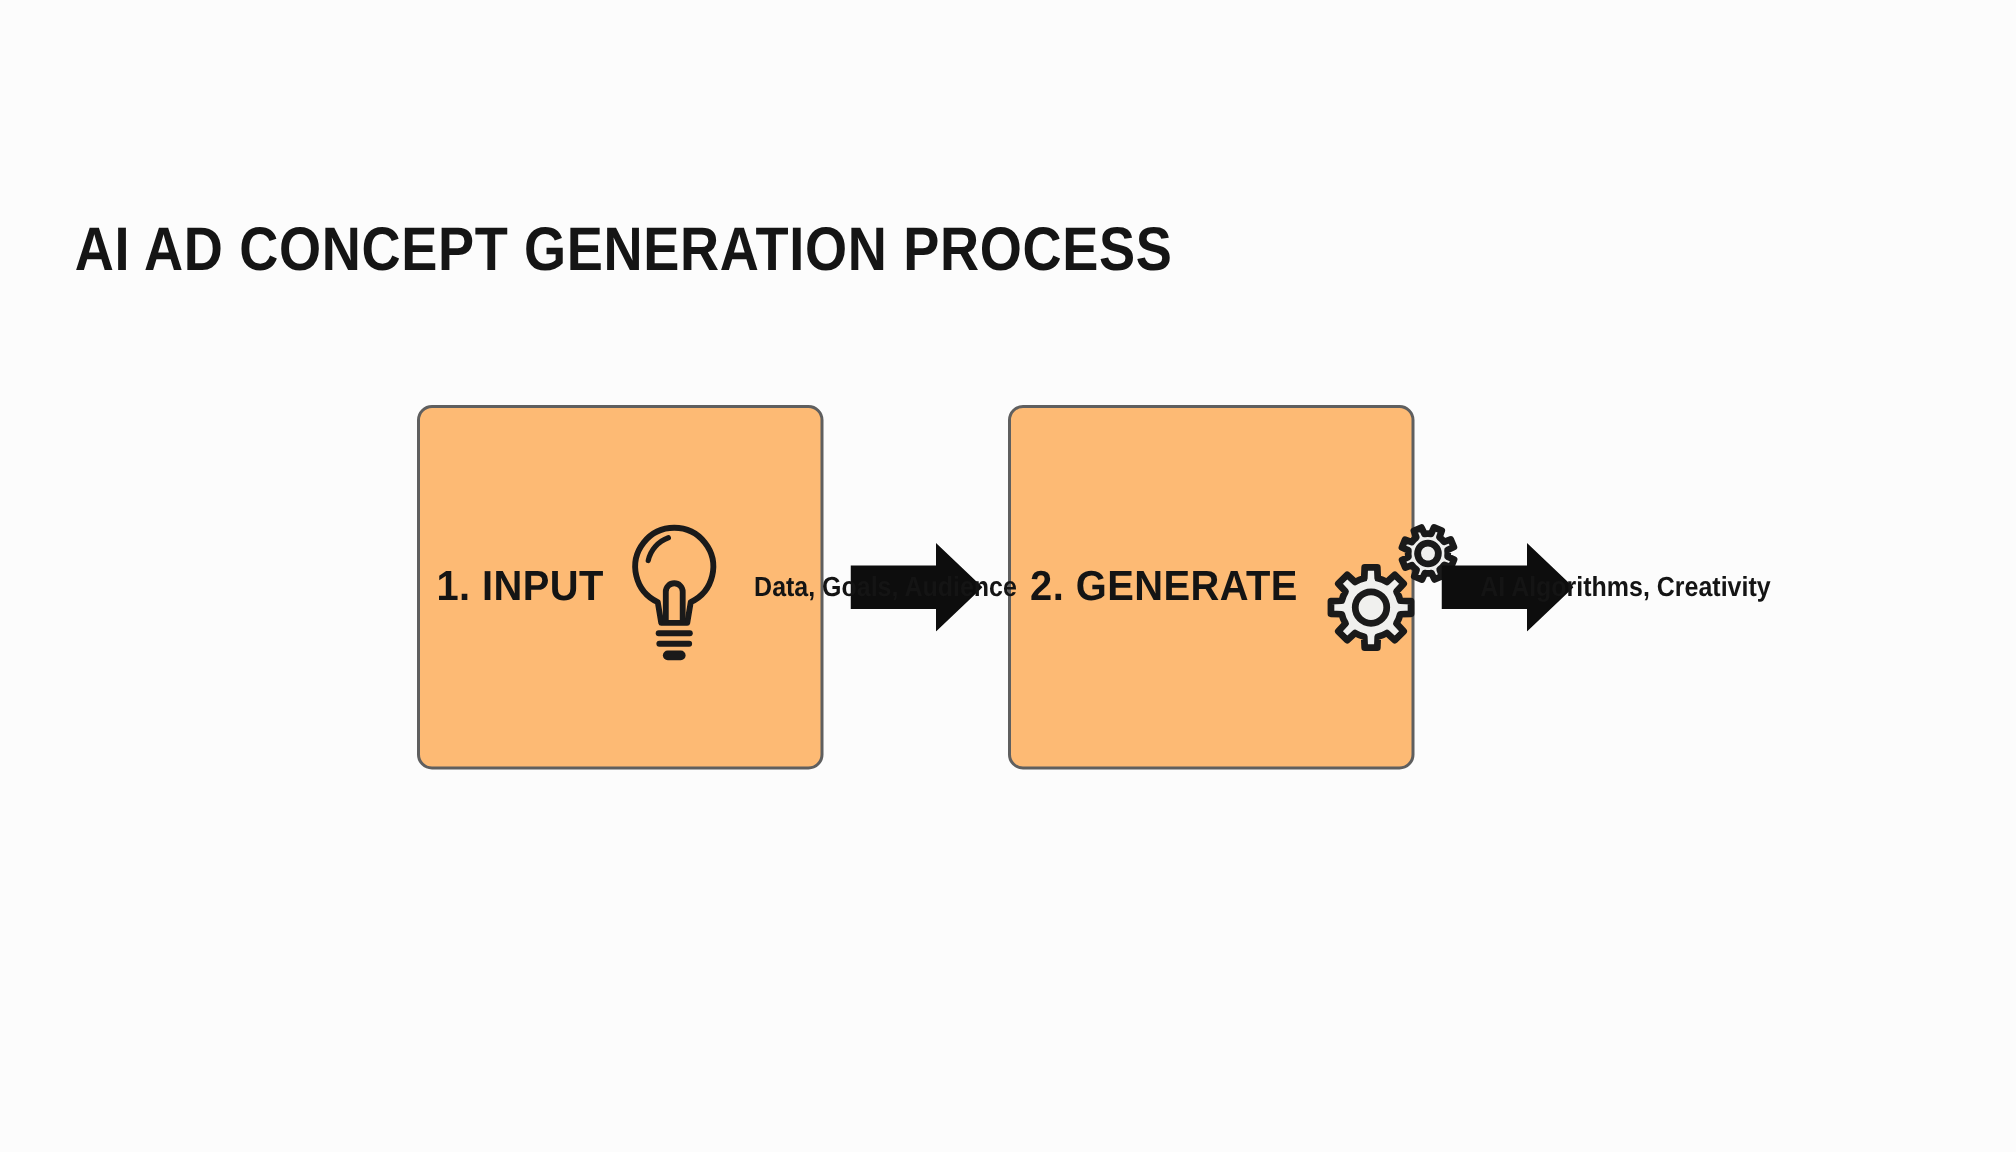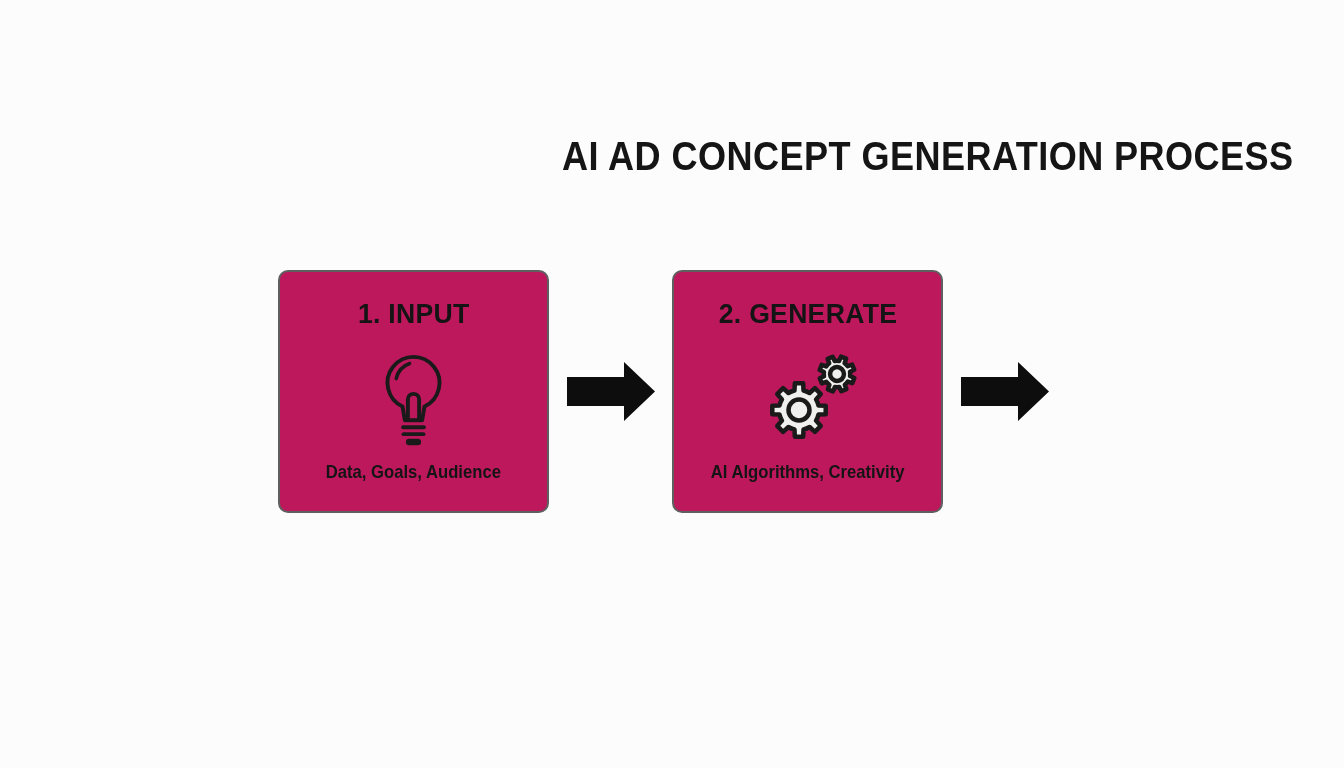--- a/index.html
+++ b/index.html
@@ -5,24 +5,24 @@
   * { margin: 0; padding: 0; box-sizing: border-box; }
   html, body { width: 1344px; height: 768px; overflow: hidden; }
   body {
     background: #fcfcfc;
     font-family: "Liberation Sans", "DejaVu Sans", sans-serif;
     color: #1a1a1a;
     position: relative;
   }
   .title-wrap {
     position: absolute;
-    top: 133px;
+    top: 143px;
     left: 0;
     width: 100%;
-    text-align: right;
+    text-align: left;
   }
   .title {
     display: inline-block;
     font-size: 41px;
     font-weight: bold;
     letter-spacing: 0.5px;
     color: #151515;
     transform: scaleX(0.88);
     transform-origin: center;
     white-space: nowrap;
@@ -32,25 +32,25 @@
     top: 270px;
     left: 0;
     width: 100%;
     display: flex;
     justify-content: center;
     align-items: center;
   }
   .step-box {
     width: 271px;
     height: 243px;
-    background: #be185d;
+    background: #fdba74;
     border: 2px solid #5f5f5f;
     border-radius: 10px;
     display: flex;
-    flex-direction: column;
+    flex-direction: row;
     align-items: center;
     justify-content: space-between;
     padding: 26px 8px 28px 8px;
   }
   .step-heading {
     font-size: 28px;
     font-weight: bold;
     letter-spacing: 0.3px;
     color: #141414;
     transform: scaleX(0.95);

